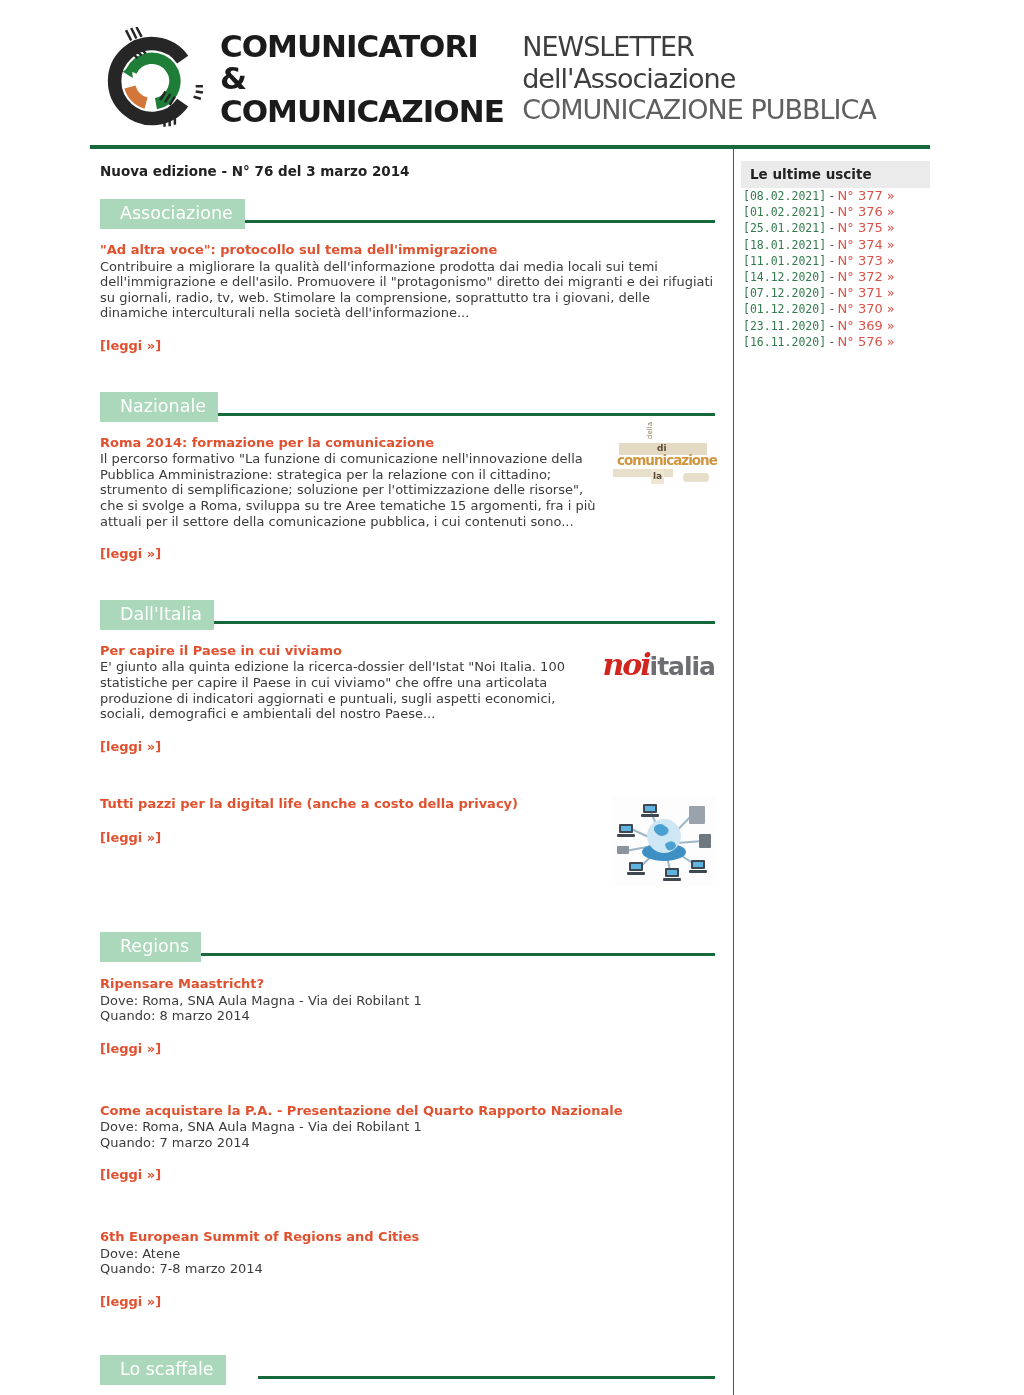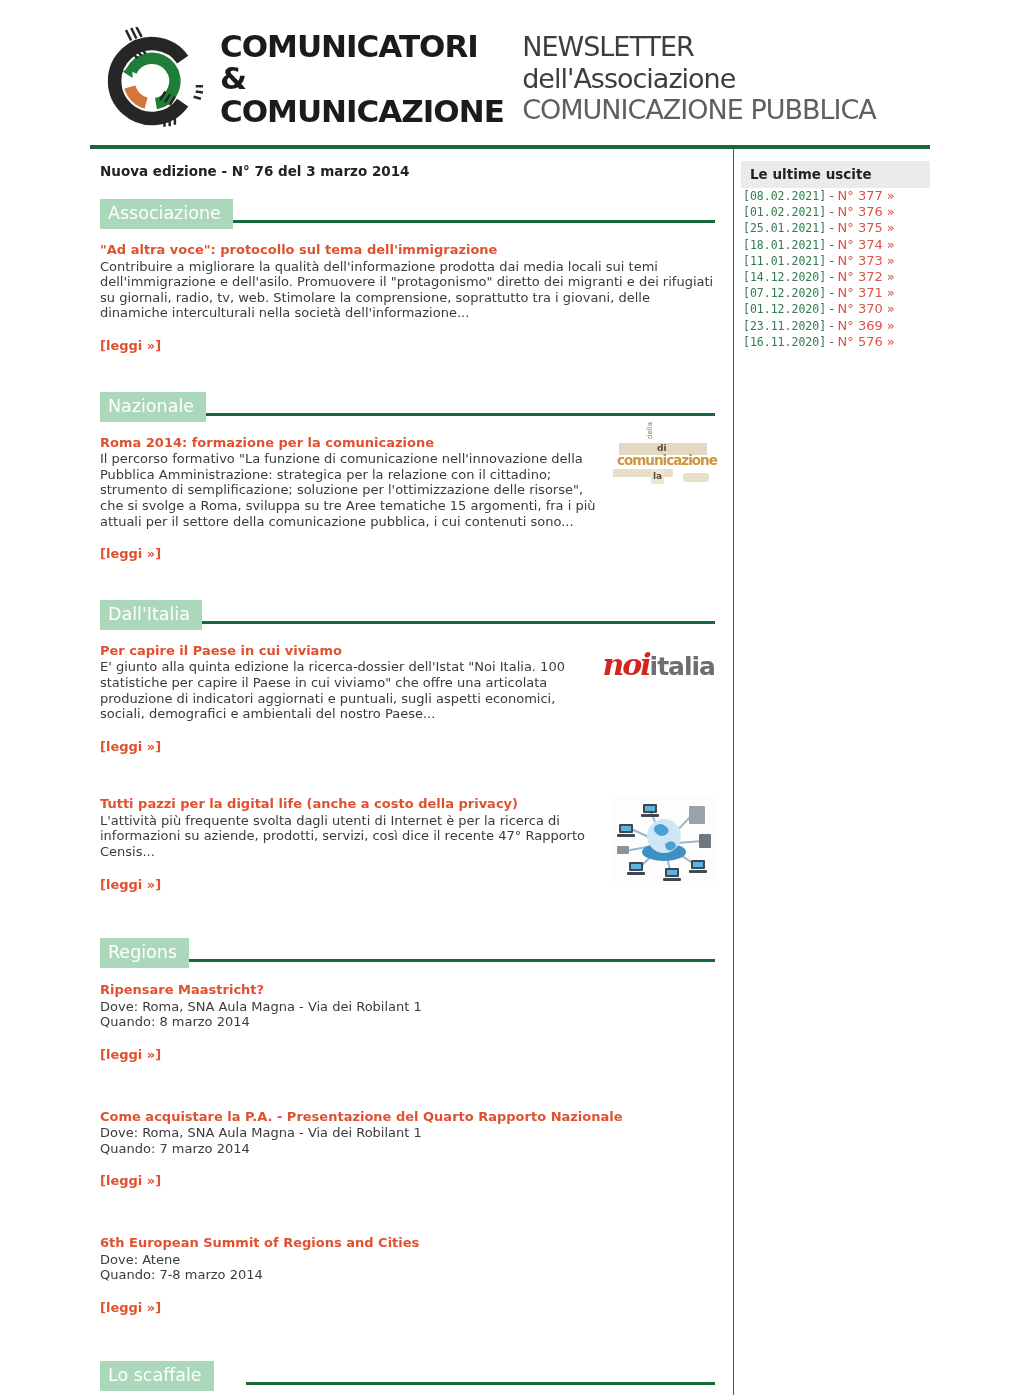--- a/index.html
+++ b/index.html
@@ -28,21 +28,21 @@
   .main { width: 643px; padding: 10px 18px 0 10px; }
   .divider { width: 1px; background: #20714a; }
   .sidebar { flex: 1; padding: 4px 5px 0 7px; }
 
   .edition { font-size: 13.5px; font-weight: bold; color: #222; margin: 4px 0 20px 0; }
 
   
   .sec-head { display: flex; align-items: flex-end; margin-top: 38px; }
   .sec-head.first { margin-top: 6px; }
   .sec-badge { background: #abd7ba; color: #ffffff; font-size: 17.5px;
-               padding: 4px 12px 6px 8px; min-width: 70px; }
+               padding: 4px 12px 6px 20px; min-width: 70px; }
   .sec-rule { flex: 1; border-bottom: 3px solid #17683a; margin-bottom: 6px; }
 
   
   .article { margin-top: 13px; font-size: 13px; line-height: 15.6px; }
   .art-flex { display: flex; }
   .art-text { flex: 1; }
   .art-title { color: #e0512f; font-weight: bold; font-size: 13px; margin-bottom: 1px; }
   .leggi { display: inline-block; color: #e0512f; font-weight: bold; margin-top: 17px;
            text-decoration: none; font-size: 13px; }
   .meta-line { font-size: 13px; line-height: 15.6px; }
@@ -178,21 +178,20 @@
           <a class="leggi" href="#">[leggi »]</a>
         </div>
         <div class="thumb noiitalia">
           <span class="noi">noi</span><span class="italia">italia</span>
         </div>
       </div>
 
       <div class="article art-flex" style="margin-top:42px;">
         <div class="art-text">
           <div class="art-title">Tutti pazzi per la digital life (anche a costo della privacy)</div>
-          <div class="art-body">L'attività più frequente svolta dagli utenti di Internet è per la ricerca di informazioni su aziende, prodotti, servizi, così dice il recente 47° Rapporto Censis...</div>
           <a class="leggi" href="#">[leggi »]</a>
         </div>
         <div class="thumb">
           <svg width="102" height="90" viewBox="0 0 102 90">
             <rect x="0" y="0" width="102" height="90" fill="#fdfdfd"></rect>
 
             <g stroke="#9db7c9" stroke-width="2">
               <line x1="51" y1="48" x2="16" y2="32"></line>
                 <line x1="51" y1="48" x2="38" y2="16"></line>
               <line x1="51" y1="48" x2="80" y2="18"></line>

